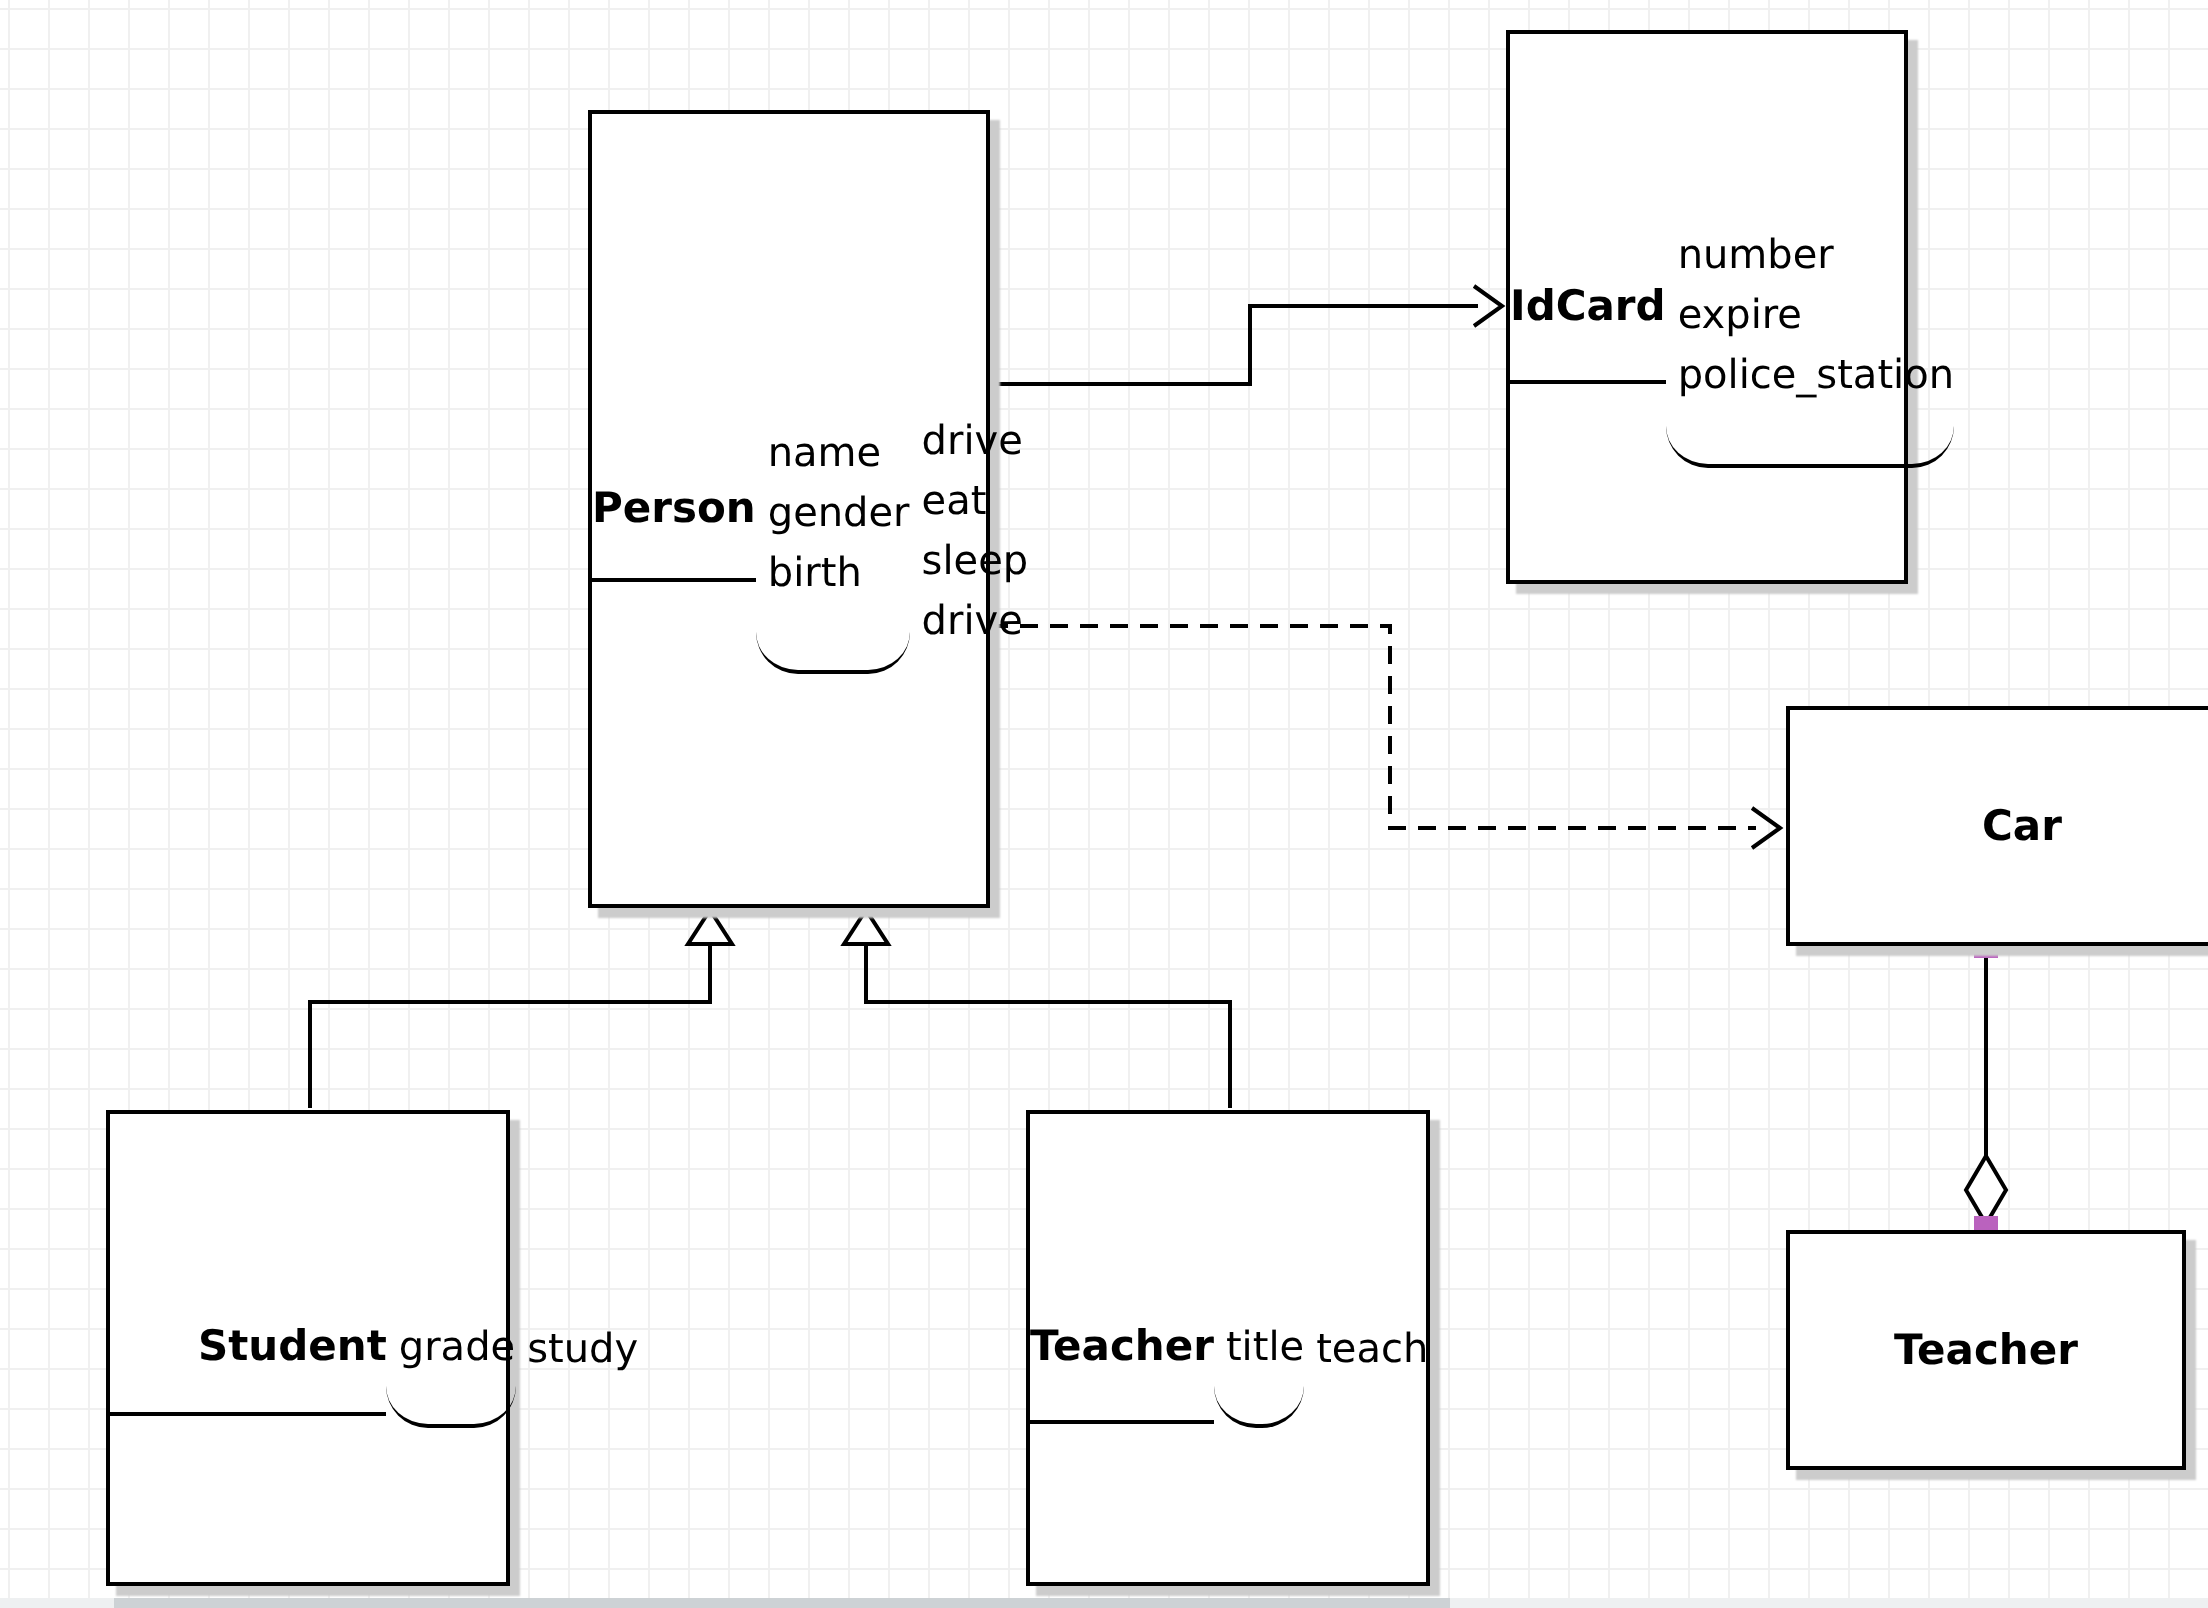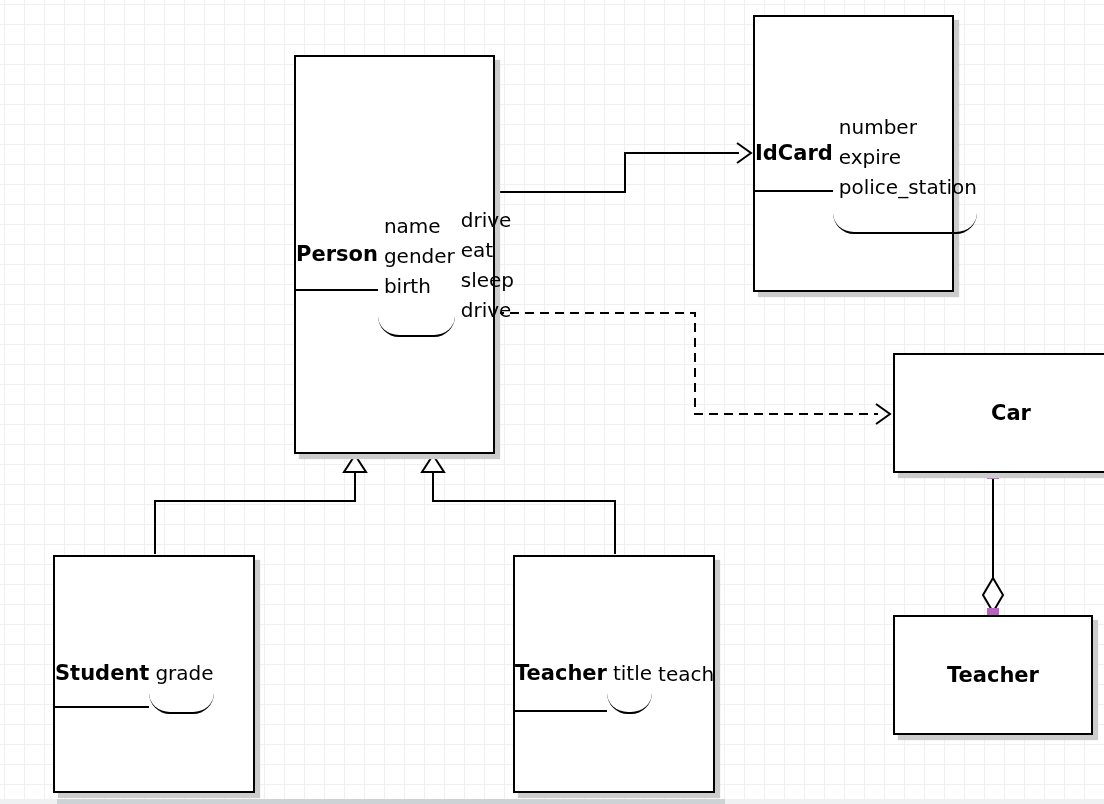--- a/index.html
+++ b/index.html
@@ -48,21 +48,21 @@
   .c-person .methods{padding-top:20px;}
 
   .c-idcard {left:753px;top:15px; width:201px;height:277px;}
   .c-idcard .uml-title{height:76px;}
   .c-idcard .attrs{height:160px;padding-top:38px;}
 
   .c-car    {left:893px;top:353px;width:236px;height:120px;}
   .c-engine {left:893px;top:615px;width:200px;height:120px;}
 
   .c-student{left:53px; top:555px;width:202px;height:238px;}
-  .c-student .uml-title{height:68px;}
+  .c-student .uml-title{height:68px;padding-left:44px;}
   .c-student .attrs{height:80px;}
   .c-teacher{left:513px;top:555px;width:202px;height:238px;}
   .c-teacher .uml-title{height:76px;}
   .c-teacher .attrs{height:80px;}
 
   
   .scroll-strip{position:absolute;left:0;top:799px;width:1104px;height:5px;background:#eef0f1;}
   .scroll-thumb{position:absolute;left:57px;top:0;width:668px;height:5px;background:#cdd2d5;}
 </style>
 </head>
@@ -131,20 +131,23 @@
 
   <div class="uml-class c-engine">
     <div class="uml-title no-divider">Teacher</div>
   </div>
 
   <div class="uml-class c-student">
     <div class="uml-title">Student</div>
     <div class="uml-section attrs divided">
       <div class="row-centered">grade</div>
     </div>
+    <div class="uml-section methods fill">
+      <div class="row-centered">study</div>
+    </div>
   </div>
 
   <div class="uml-class c-teacher">
     <div class="uml-title">Teacher</div>
     <div class="uml-section attrs divided">
       <div class="row-centered">title</div>
     </div>
     <div class="uml-section methods fill">
       <div class="row-centered">teach</div>
     </div>

